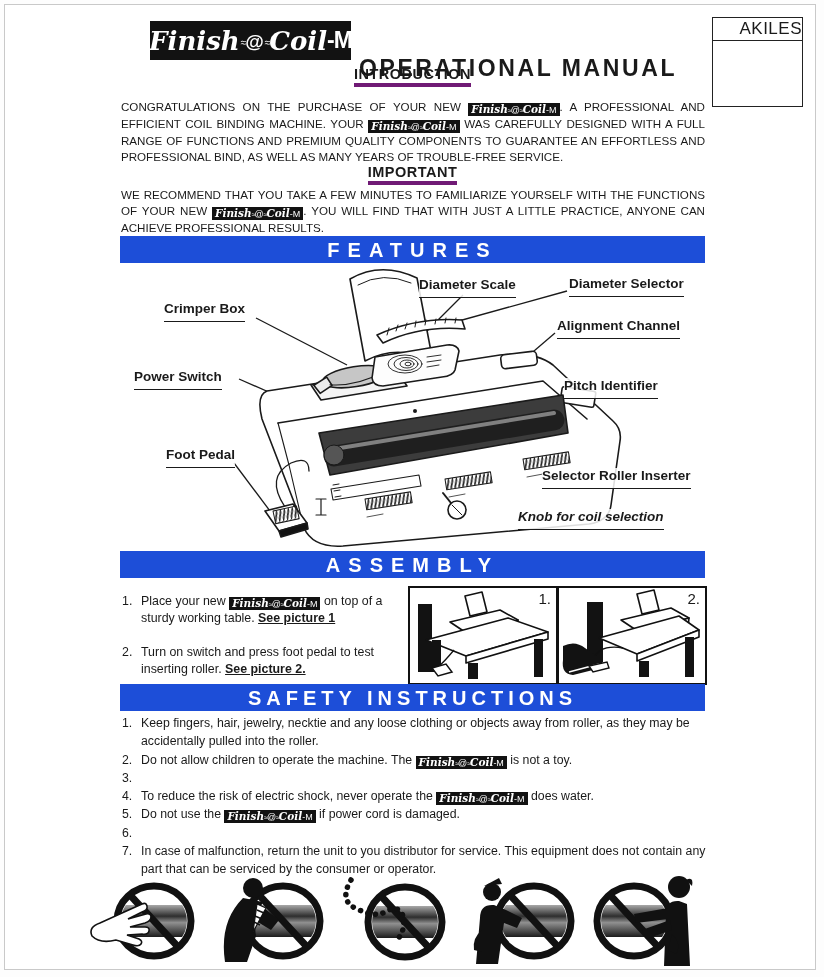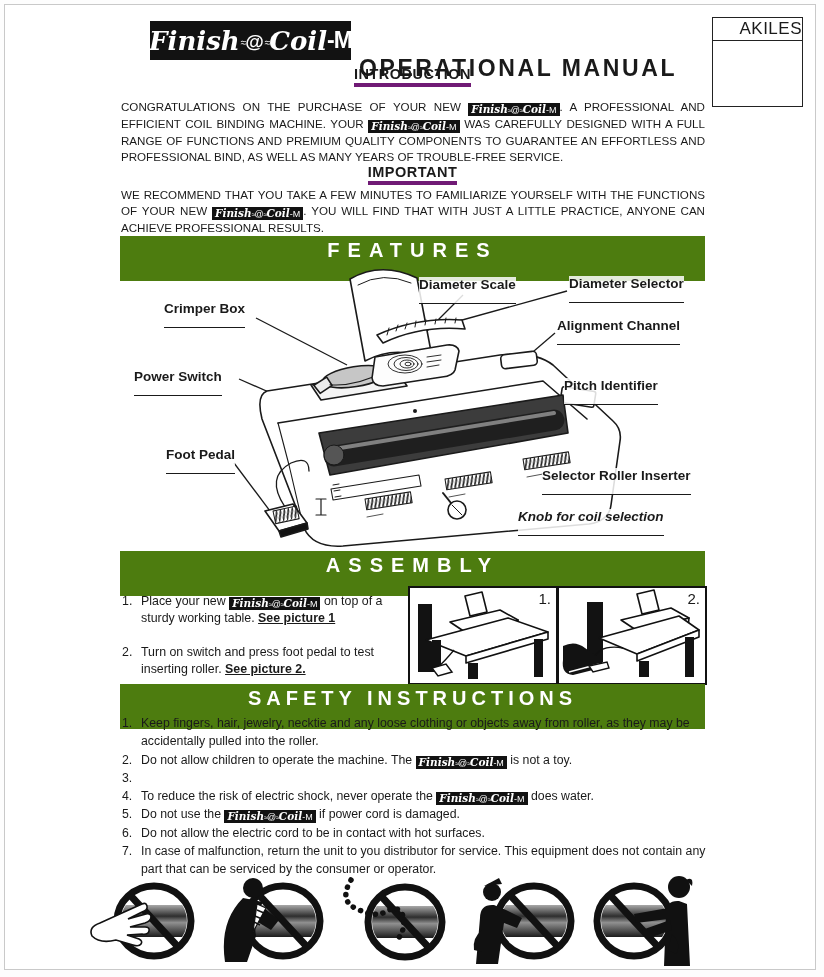--- a/index.html
+++ b/index.html
@@ -25,28 +25,28 @@
   .sec-head span{display:inline-block;border-bottom:4px solid #701a75;padding-bottom:1px;letter-spacing:0.5px;}
   .para{position:absolute;left:121px;width:584px;font-size:11.6px;line-height:16px;text-align:justify;}
 
   .mini-logo{display:inline-block;background:#121212;color:#fff;height:13px;line-height:13px;
     padding:0 3px;vertical-align:-2px;white-space:nowrap;font-size:9px;}
   .mini-logo i{font-family:"DejaVu Serif",serif;font-weight:bold;font-style:italic;font-size:10.5px;}
   .mini-logo em{font-style:normal;font-size:7px;letter-spacing:-1px;}
   .bold-underline{font-weight:bold;text-decoration:underline;}
 
   
-  .banner{position:absolute;left:120px;width:585px;height:45px;background:#4d7c0f;color:#fff;
+  .banner{position:absolute;left:120px;width:585px;height:27px;background:#1d4ed8;color:#fff;
     text-align:center;font-weight:bold;font-size:20px;line-height:28px;letter-spacing:8px;}
 
   
   .diagram{position:absolute;left:115px;top:265px;width:595px;height:284px;}
   .diagram svg{position:absolute;left:0;top:0;}
   .flabel{position:absolute;font-weight:bold;font-size:13.5px;border-bottom:1.8px solid #1a1a1a;
-    padding-bottom:11px;white-space:nowrap;background:rgba(255,255,255,0.85);}
+    padding-bottom:5px;white-space:nowrap;background:rgba(255,255,255,0.85);}
 
   
   .step{position:absolute;left:122px;width:292px;font-size:12.4px;line-height:16.5px;display:flex;}
   .step-num{width:19px;flex:none;}
   .apic{position:absolute;top:586px;width:146px;height:95px;border:2px solid #111;background:#fff;}
   .apic-num{position:absolute;right:5px;top:2px;font-size:15px;z-index:2;}
 
   
   .safety-list{position:absolute;left:122px;top:714px;width:588px;font-size:12.3px;line-height:18.3px;}
   .sitem{display:flex;}
@@ -248,21 +248,20 @@
   <div class="sitem">
       <span class="num">4.</span>
       <span><span>To reduce the risk of electric shock, never operate the </span><span class="mini-logo"><i>Finish</i><em>≈</em>@<em>≈</em><i>Coil</i>-M</span><span> does water.</span></span>
     </div>
   <div class="sitem">
       <span class="num">5.</span>
       <span><span>Do not use the </span><span class="mini-logo"><i>Finish</i><em>≈</em>@<em>≈</em><i>Coil</i>-M</span><span> if power cord is damaged.</span></span>
     </div>
   <div class="sitem">
       <span class="num">6.</span>
-      <span><span>Do not allow the electric cord to be in contact with hot surfaces.</span></span>
     </div>
   <div class="sitem">
       <span class="num">7.</span>
       <span><span>In case of malfunction, return the unit to you distributor for service. This equipment does not contain any part that can be serviced by the consumer or operator.</span></span>
     </div>
 </div>
 
 <div class="picto-row">
 
   <svg class="picto" viewBox="0 0 116 94">

